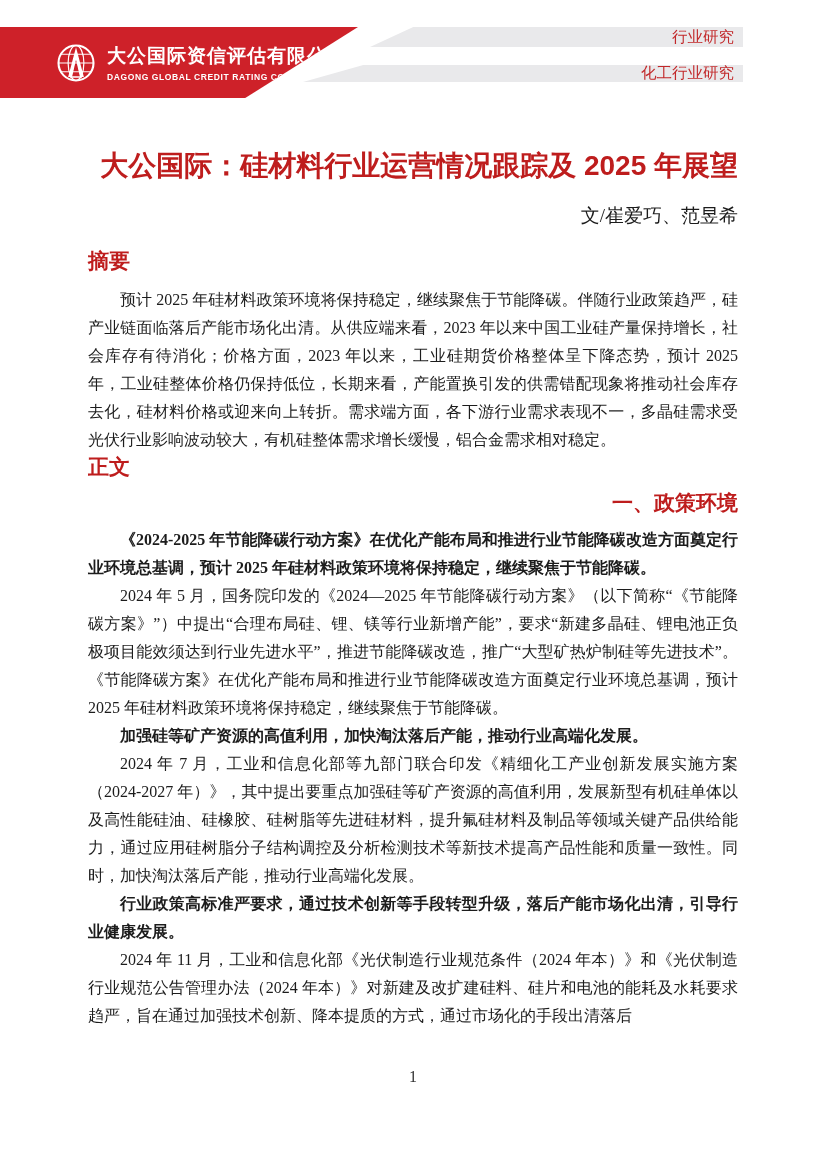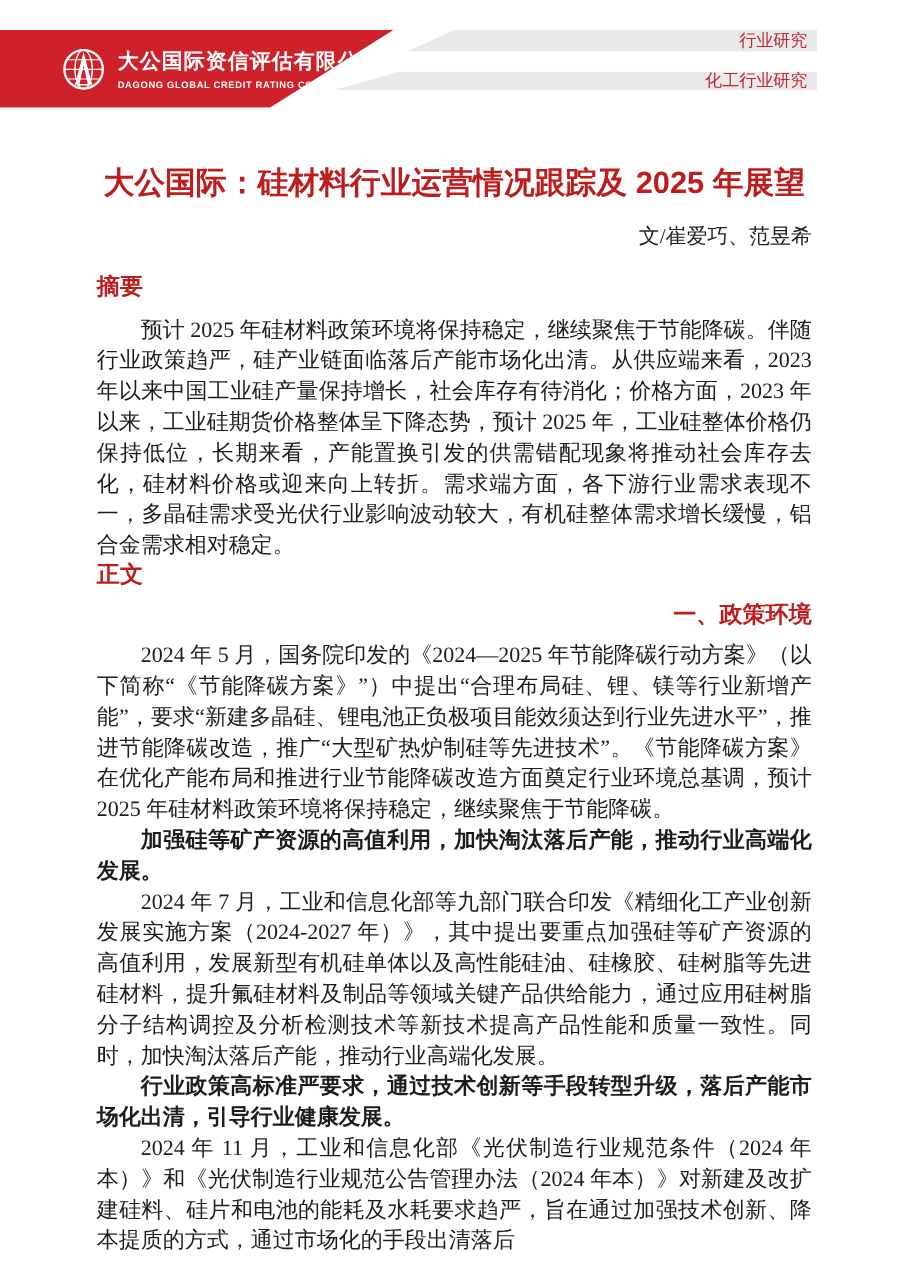--- a/index.html
+++ b/index.html
@@ -44,34 +44,34 @@
   }
   .band-1 { top: 27px; left: 370px; width: 373px; height: 20px; clip-path: polygon(11.6% 0, 100% 0, 100% 100%, 0 100%); }
   .band-2 { top: 65px; left: 303px; width: 440px; height: 17px; clip-path: polygon(13.7% 0, 100% 0, 100% 100%, 0 100%); }
 
   
   .content { position: absolute; top: 98px; left: 88px; width: 650px; }
   .title {
     margin-top: 48px;
     font-family: "Liberation Sans", "DejaVu Sans", sans-serif;
     font-weight: bold; font-size: 28px; line-height: 40px;
-    color: #be1d1d; text-align: center; white-space: nowrap;
+    color: #be1d1d; text-align: right; white-space: nowrap;
   }
   .byline { margin-top: 18px; text-align: right; font-size: 19px; line-height: 24px; color: #1c1c1c; }
   .red-h {
     font-family: "Liberation Sans", "DejaVu Sans", sans-serif;
     font-weight: bold; font-size: 21px; line-height: 26px; color: #be1d1d;
   }
   .h-abstract { margin-top: 20px; }
   .h-body { }
   .h-section { margin-top: 10px; text-align: right; }
   .abstract { margin-top: 12px; }
   .paras { margin-top: 10px; }
   .para {
-    font-size: 20px; line-height: 28px;
+    font-size: 16px; line-height: 28px;
     text-align: justify; text-indent: 2em;
     color: #1c1c1c;
   }
   .para.b { font-weight: bold; }
 
   
   .footer {
     position: absolute; top: 1068px; left: 0; width: 826px;
     text-align: center; font-size: 16px; color: #333333;
   }
@@ -113,20 +113,21 @@
 
     <div class="red-h h-abstract">摘要</div>
     <div class="abstract">
       <p class="para">预计 2025 年硅材料政策环境将保持稳定，继续聚焦于节能降碳。伴随行业政策趋严，硅产业链面临落后产能市场化出清。从供应端来看，2023 年以来中国工业硅产量保持增长，社会库存有待消化；价格方面，2023 年以来，工业硅期货价格整体呈下降态势，预计 2025 年，工业硅整体价格仍保持低位，长期来看，产能置换引发的供需错配现象将推动社会库存去化，硅材料价格或迎来向上转折。需求端方面，各下游行业需求表现不一，多晶硅需求受光伏行业影响波动较大，有机硅整体需求增长缓慢，铝合金需求相对稳定。</p>
     </div>
 
     <div class="red-h h-body">正文</div>
     <div class="red-h h-section">一、政策环境</div>
 
     <div class="paras">
+      <p class="para b">《2024-2025 年节能降碳行动方案》在优化产能布局和推进行业节能降碳改造方面奠定行业环境总基调，预计 2025 年硅材料政策环境将保持稳定，继续聚焦于节能降碳。</p>
       <p class="para">2024 年 5 月，国务院印发的《2024—2025 年节能降碳行动方案》（以下简称“《节能降碳方案》”）中提出“合理布局硅、锂、镁等行业新增产能”，要求“新建多晶硅、锂电池正负极项目能效须达到行业先进水平”，推进节能降碳改造，推广“大型矿热炉制硅等先进技术”。《节能降碳方案》在优化产能布局和推进行业节能降碳改造方面奠定行业环境总基调，预计 2025 年硅材料政策环境将保持稳定，继续聚焦于节能降碳。</p>
       <p class="para b">加强硅等矿产资源的高值利用，加快淘汰落后产能，推动行业高端化发展。</p>
       <p class="para">2024 年 7 月，工业和信息化部等九部门联合印发《精细化工产业创新发展实施方案（2024-2027 年）》，其中提出要重点加强硅等矿产资源的高值利用，发展新型有机硅单体以及高性能硅油、硅橡胶、硅树脂等先进硅材料，提升氟硅材料及制品等领域关键产品供给能力，通过应用硅树脂分子结构调控及分析检测技术等新技术提高产品性能和质量一致性。同时，加快淘汰落后产能，推动行业高端化发展。</p>
       <p class="para b">行业政策高标准严要求，通过技术创新等手段转型升级，落后产能市场化出清，引导行业健康发展。</p>
       <p class="para">2024 年 11 月，工业和信息化部《光伏制造行业规范条件（2024 年本）》和《光伏制造行业规范公告管理办法（2024 年本）》对新建及改扩建硅料、硅片和电池的能耗及水耗要求趋严，旨在通过加强技术创新、降本提质的方式，通过市场化的手段出清落后</p>
     </div>
   </div>
 
   <div class="footer">1</div>
 

